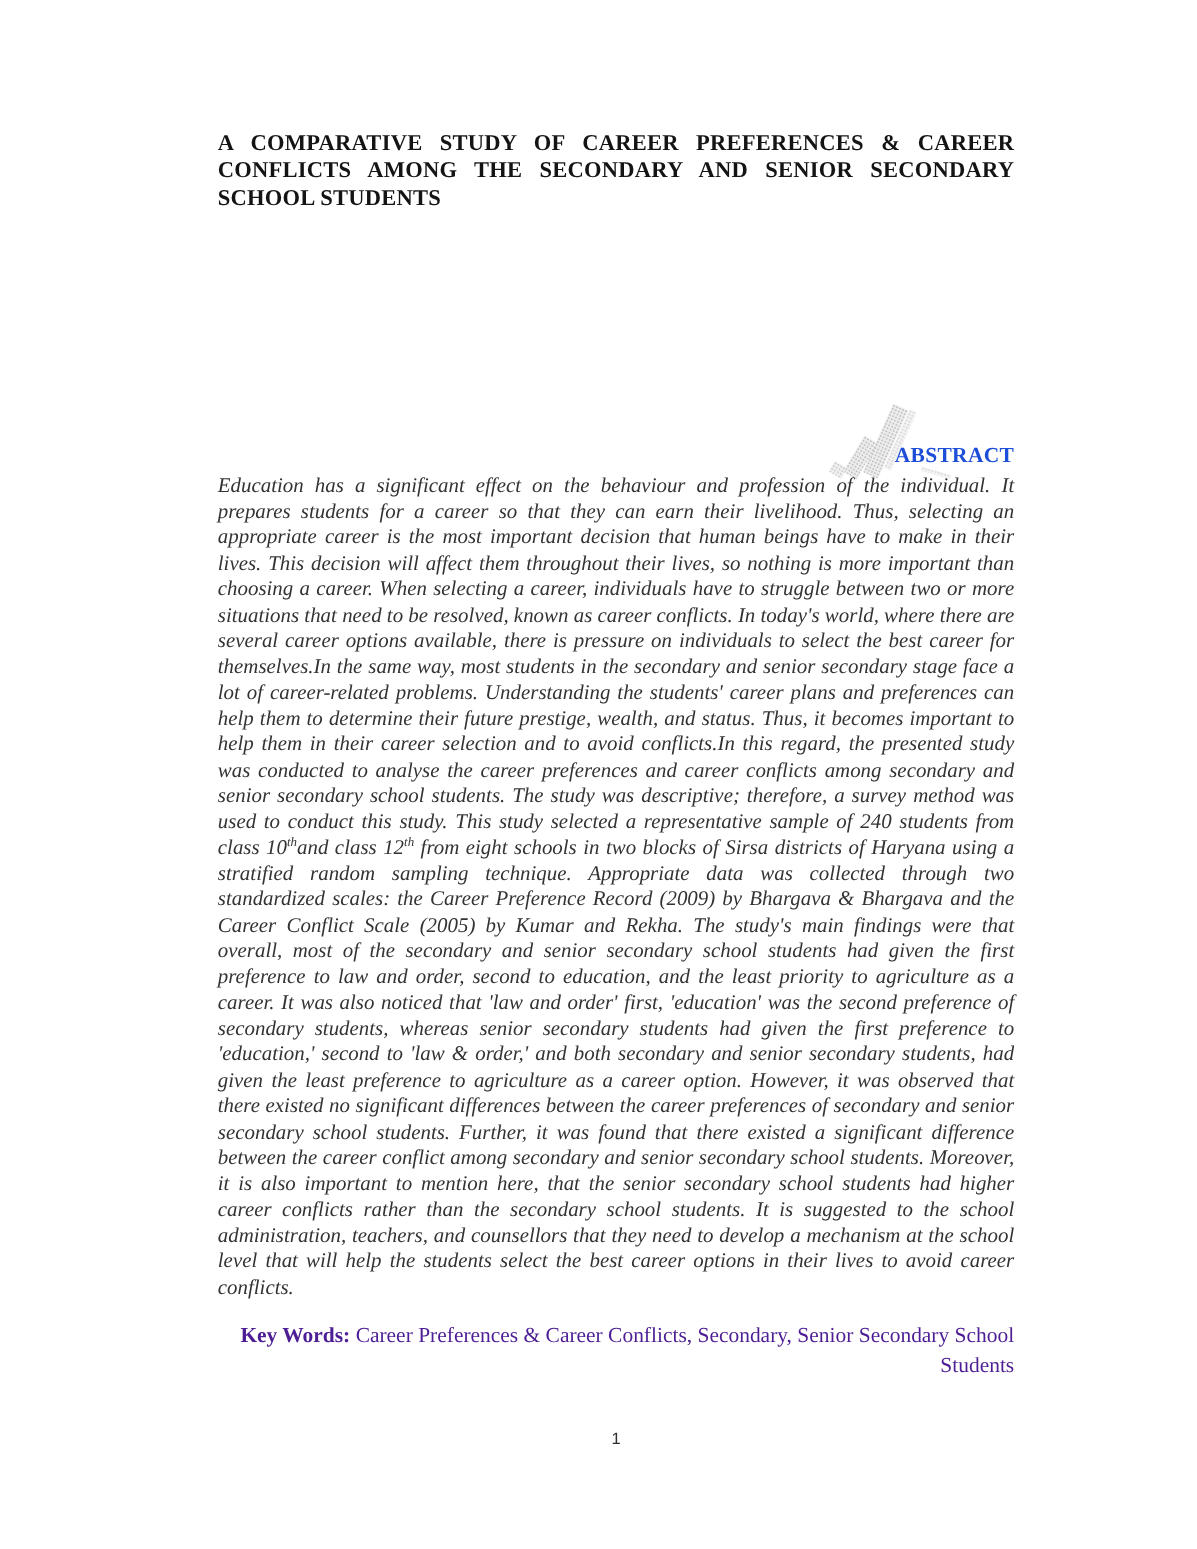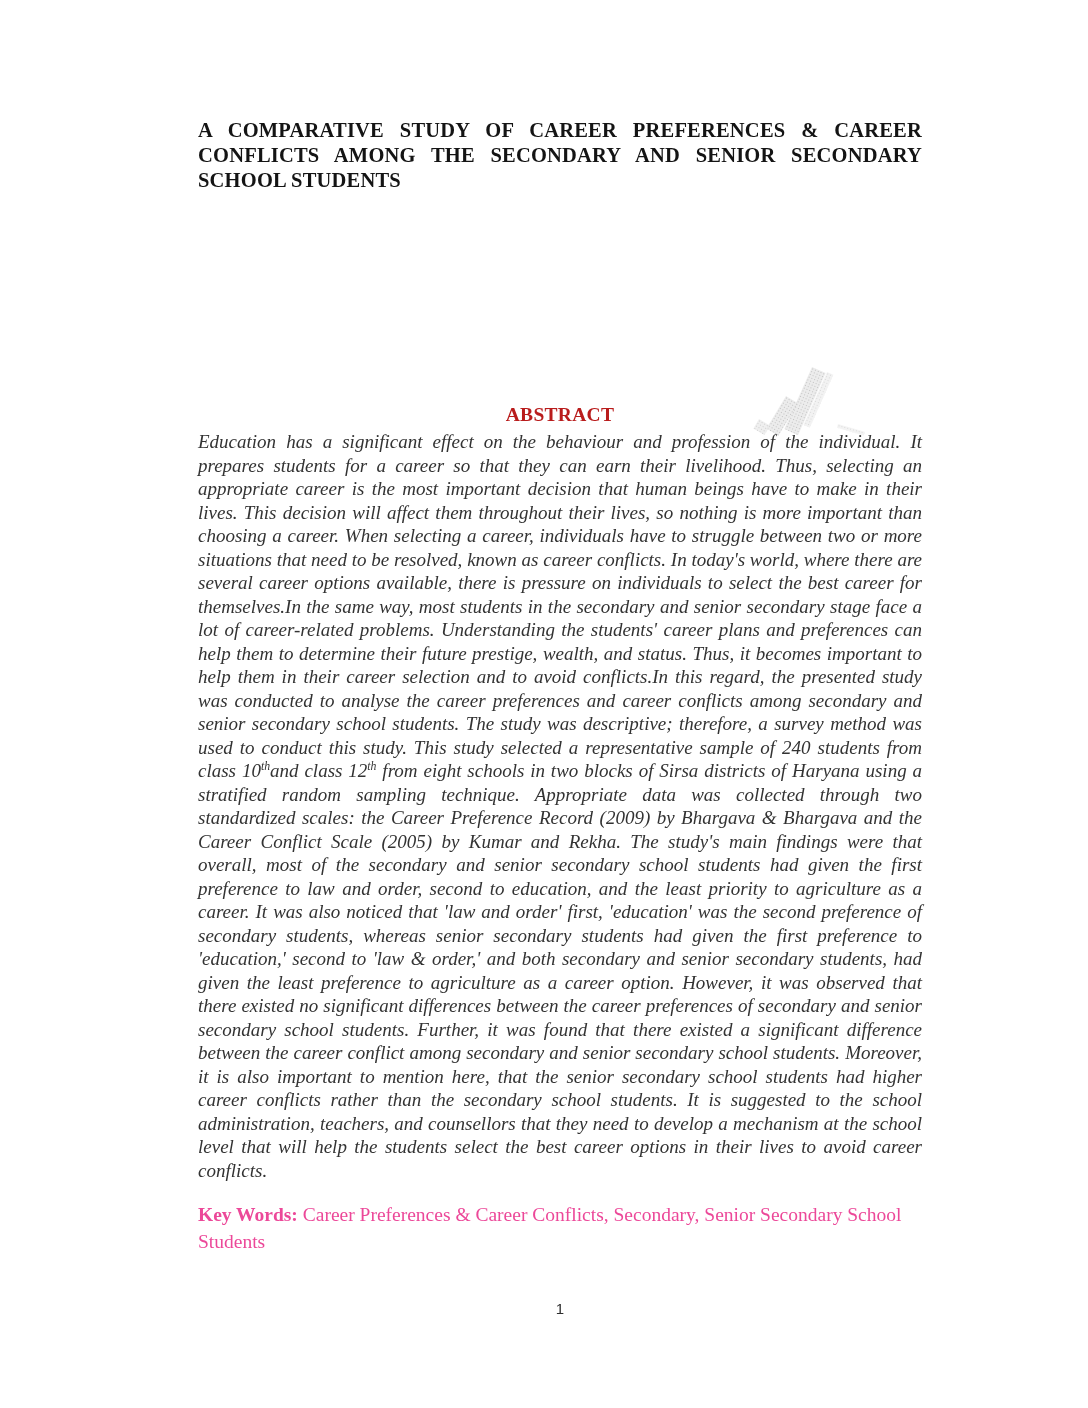--- a/index.html
+++ b/index.html
@@ -28,47 +28,47 @@
     font-family: "Liberation Serif", serif;
     font-weight: bold;
     font-size: 20.5px;
     line-height: 25px;
     text-align: justify;
     color: #141414;
     letter-spacing: 0.2px;
   }
   .abstract-heading {
     margin-top: 211px;
-    text-align: center;
+    text-align: right;
     font-weight: bold;
     font-size: 19.5px;
     line-height: 22px;
-    color: #b91c1c;
+    color: #1d4ed8;
     letter-spacing: 0.3px;
   }
   .abstract-body {
     margin-top: 4px;
     font-style: italic;
     font-size: 19px;
     line-height: 23.5px;
     text-align: justify;
     color: #333333;
   }
   .abstract-body .sup {
     vertical-align: super;
     font-size: 62%;
     line-height: 0;
     margin-top: 48px;
   }
   .keywords {
     margin-top: 15px;
     font-size: 19.5px;
     line-height: 27px;
-    text-align: left;
-    color: #ec4899;
+    text-align: right;
+    color: #4c1d95;
   }
   .keywords .kw-label {
     font-weight: bold;
   }
   .page-number {
     position: absolute;
     left: 198px;
     width: 724px;
     top: 1300px;
     text-align: center;

